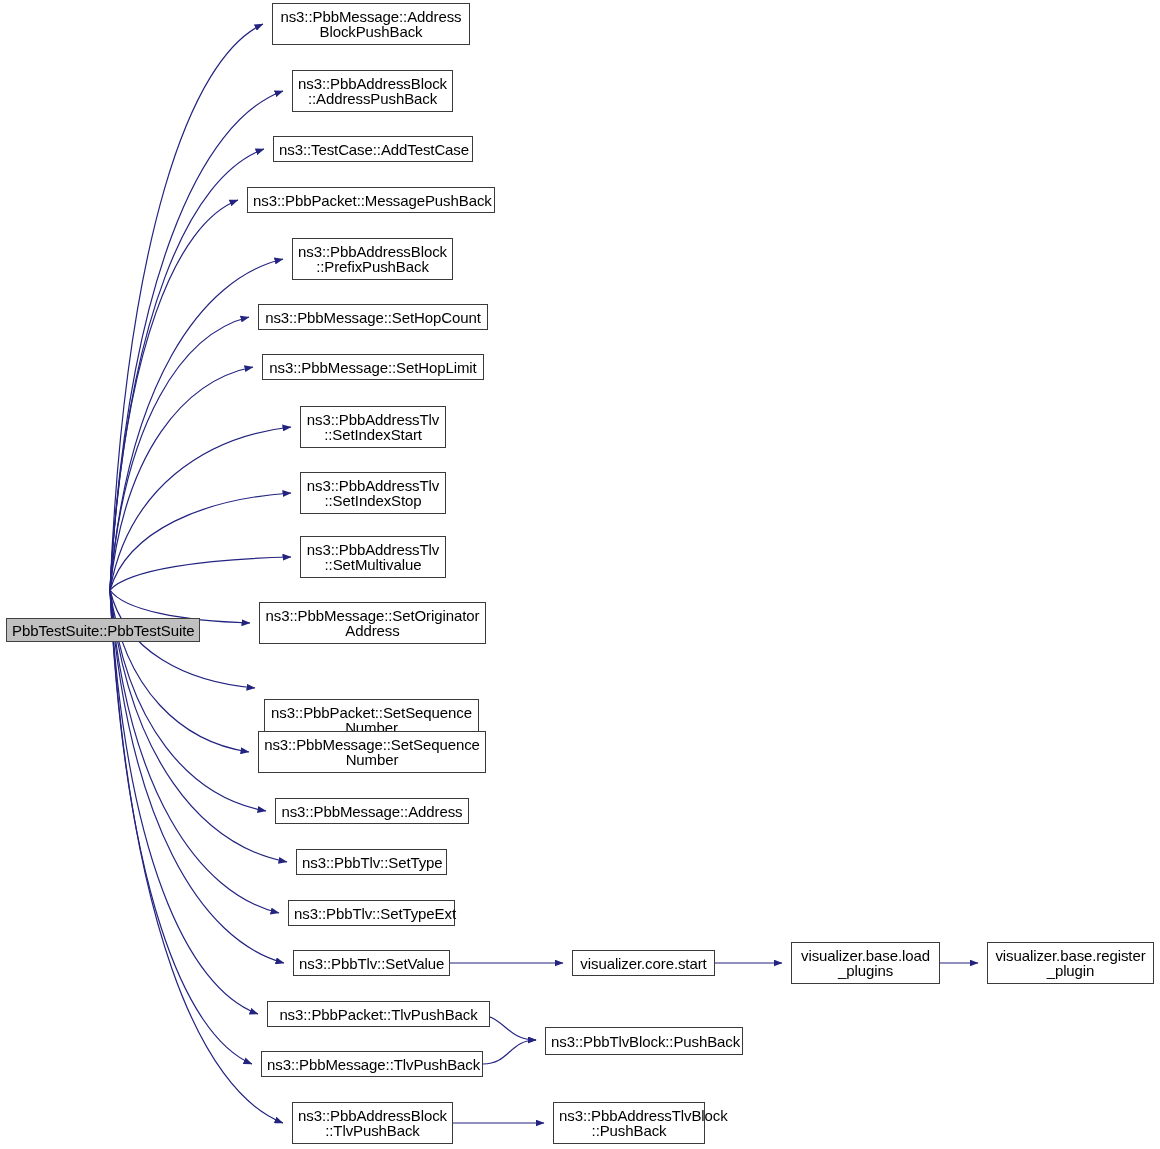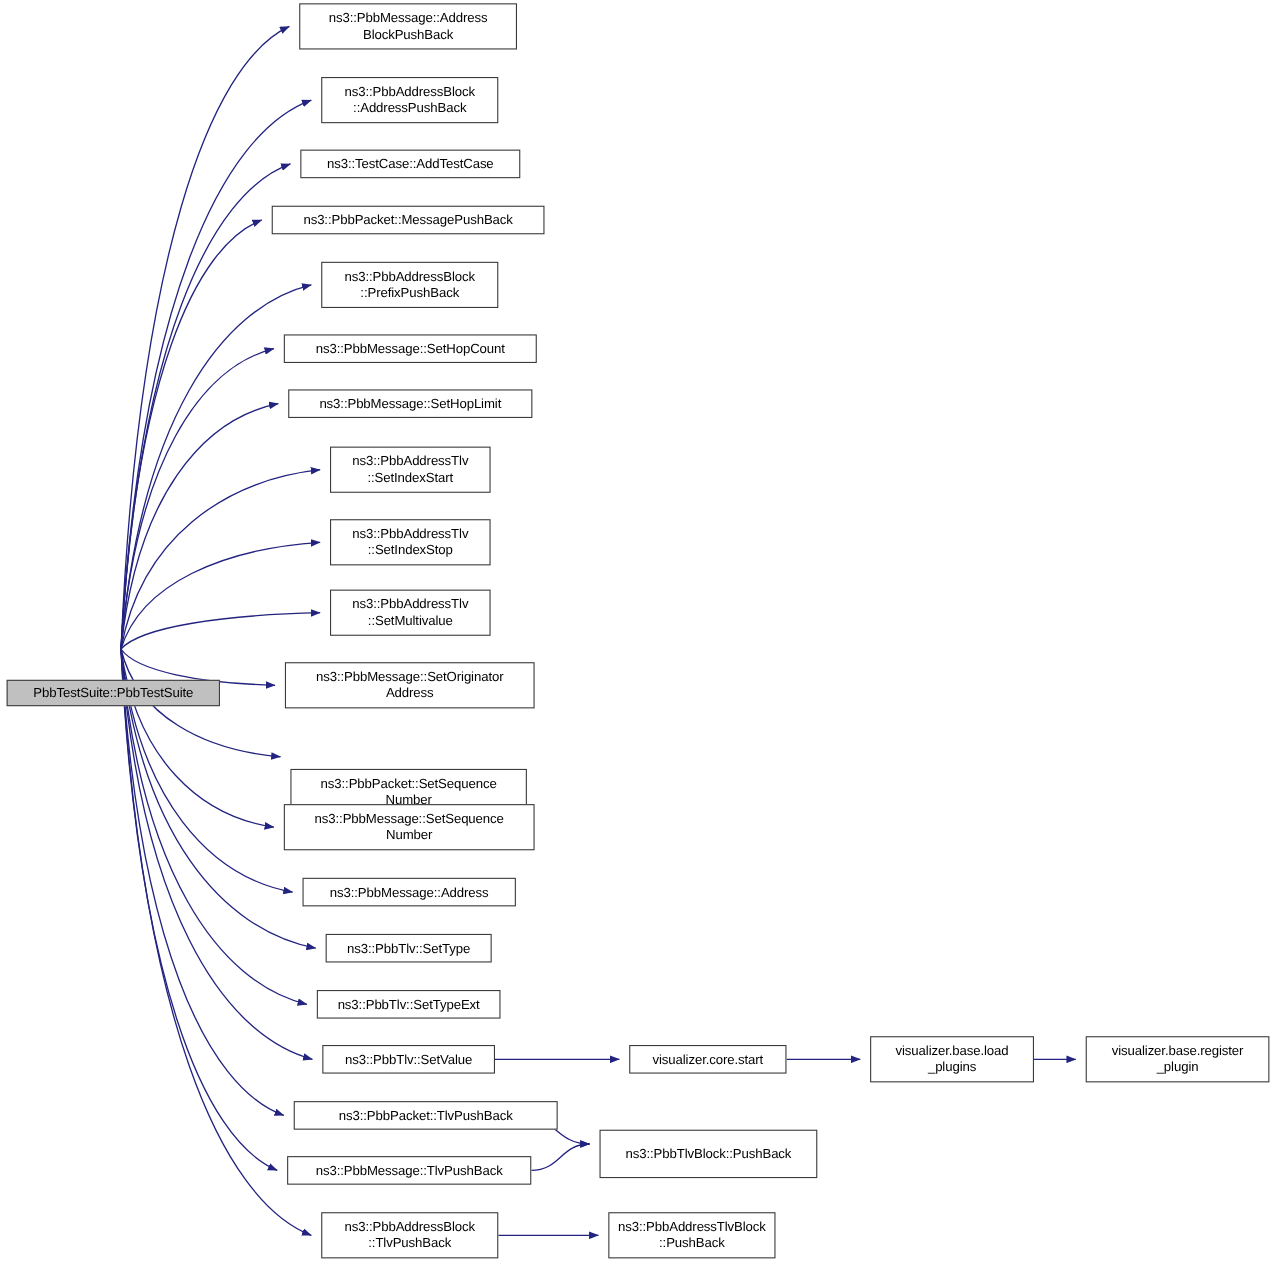--- a/index.html
+++ b/index.html
@@ -24,21 +24,21 @@
     width: 1160px;
     height: 1149px;
     pointer-events: none;
   }
   .gnode {
     position: absolute;
     box-sizing: border-box;
     border: 1px solid #3a3a3a;
     background: #ffffff;
     color: #000000;
-    font-size: 12px;
+    font-size: 15px;
     line-height: 15px;
     text-align: center;
     display: flex;
     align-items: center;
     justify-content: center;
     white-space: pre-line;
     letter-spacing: -0.1px;
   }
   .gnode.root {
     background: #c0c0c0;
@@ -112,26 +112,26 @@
       <div class="gnode" style="left: 259px; top: 602px; width: 227px; height: 42px;"><span class="gnode-label">ns3::PbbMessage::SetOriginator
 Address</span></div>
       <div class="gnode" style="left: 264px; top: 667px; width: 215px; height: 42px; margin-top: 32px;"><span class="gnode-label">ns3::PbbPacket::SetSequence
 Number</span></div>
       <div class="gnode" style="left: 258px; top: 731px; width: 228px; height: 42px;"><span class="gnode-label">ns3::PbbMessage::SetSequence
 Number</span></div>
       <div class="gnode" style="left: 275px; top: 798px; width: 194px; height: 26px;"><span class="gnode-label">ns3::PbbMessage::Address</span></div>
       <div class="gnode" style="left: 296px; top: 849px; width: 151px; height: 26px;"><span class="gnode-label">ns3::PbbTlv::SetType</span></div>
       <div class="gnode" style="left: 288px; top: 900px; width: 167px; height: 26px;"><span class="gnode-label">ns3::PbbTlv::SetTypeExt</span></div>
       <div class="gnode" style="left: 293px; top: 950px; width: 157px; height: 26px;"><span class="gnode-label">ns3::PbbTlv::SetValue</span></div>
-      <div class="gnode" style="left: 267px; top: 1001px; width: 240px; height: 26px;"><span class="gnode-label">ns3::PbbPacket::TlvPushBack</span></div>
+      <div class="gnode" style="left: 267px; top: 1001px; width: 223px; height: 26px;"><span class="gnode-label">ns3::PbbPacket::TlvPushBack</span></div>
       <div class="gnode" style="left: 261px; top: 1051px; width: 222px; height: 26px;"><span class="gnode-label">ns3::PbbMessage::TlvPushBack</span></div>
       <div class="gnode" style="left: 292px; top: 1102px; width: 161px; height: 42px;"><span class="gnode-label">ns3::PbbAddressBlock
 ::TlvPushBack</span></div>
       <div class="gnode" style="left: 572px; top: 950px; width: 143px; height: 26px; align-items: center;"><span class="gnode-label">visualizer.core.start</span></div>
       <div class="gnode" style="left: 791px; top: 942px; width: 149px; height: 42px;"><span class="gnode-label">visualizer.base.load
 _plugins</span></div>
       <div class="gnode" style="left: 987px; top: 942px; width: 167px; height: 42px;"><span class="gnode-label">visualizer.base.register
 _plugin</span></div>
-      <div class="gnode" style="left: 545px; top: 1027px; width: 198px; height: 44px;"><span class="gnode-label">ns3::PbbTlvBlock::PushBack</span></div>
+      <div class="gnode" style="left: 545px; top: 1027px; width: 198px; height: 28px;"><span class="gnode-label">ns3::PbbTlvBlock::PushBack</span></div>
       <div class="gnode" style="left: 553px; top: 1102px; width: 152px; height: 42px;"><span class="gnode-label">ns3::PbbAddressTlvBlock
 ::PushBack</span></div>
     </div>
 </div>
 
 </body></html>

